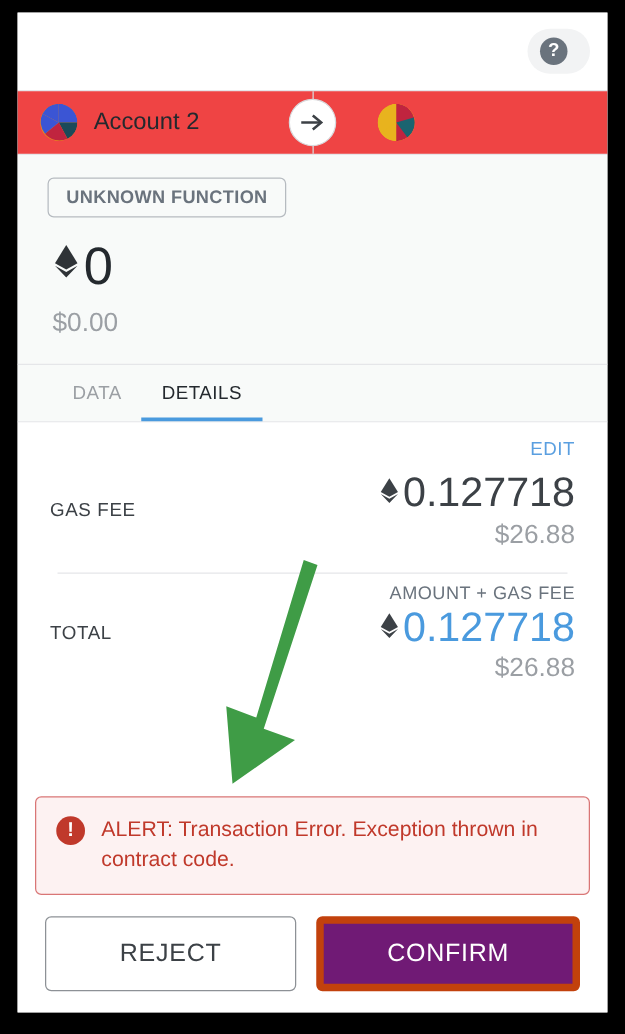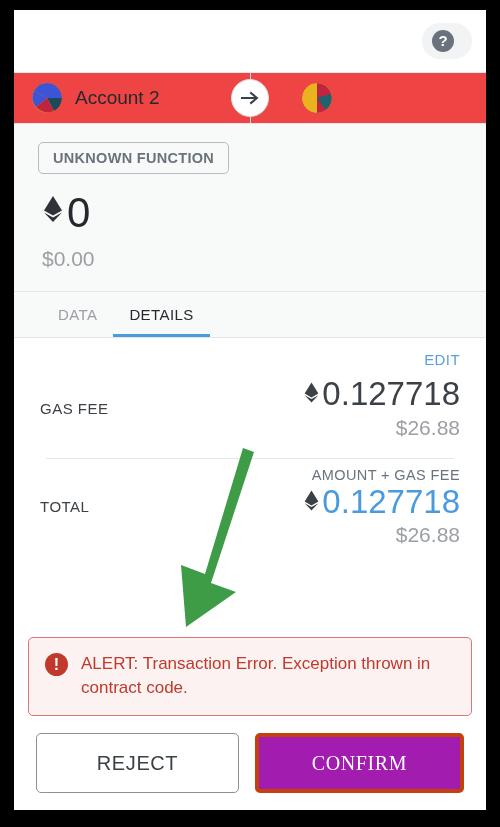--- a/index.html
+++ b/index.html
@@ -296,24 +296,23 @@
     justify-content: center;
     cursor: pointer;
     box-sizing: border-box;
   }
   .btn-reject {
     background: #ffffff;
     border: 1px solid #8d9196;
     color: #3c4146;
   }
   .btn-confirm {
-    background: #a21caf;
-    border: 4px solid #c2410c;
+    background: #701a75;
+    border: 6px solid #c2410c;
     color: #ffffff;
-    font-family: Liberation Serif, serif;
   }
 
   
   .annotation {
     position: absolute;
     left: 0;
     top: 0;
     width: 500px;
     height: 827px;
     pointer-events: none;

